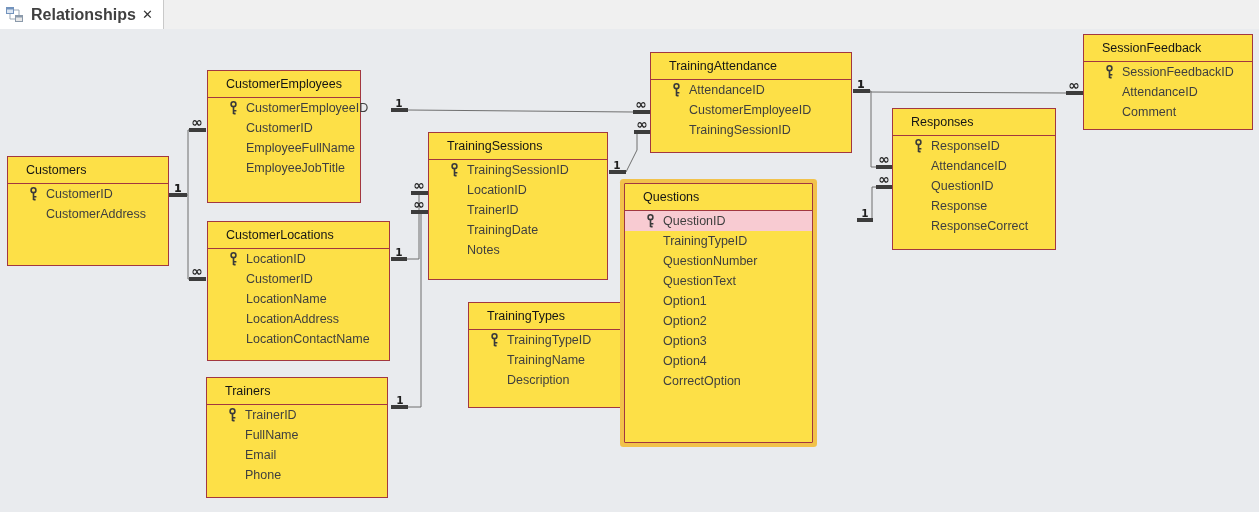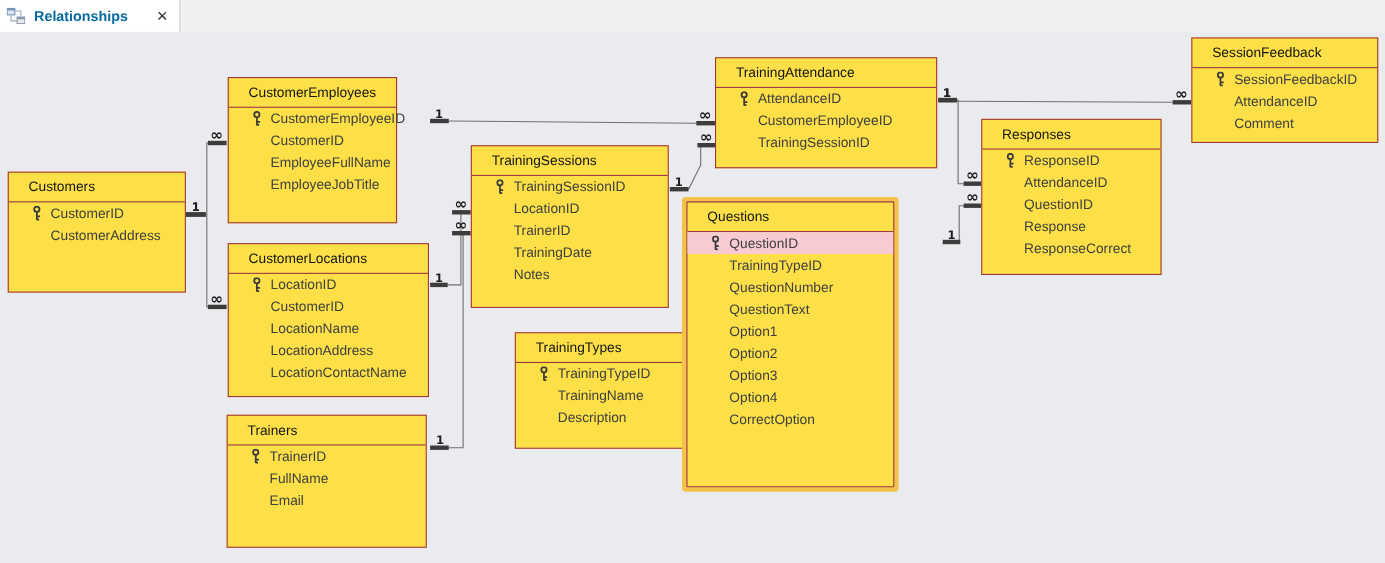--- a/index.html
+++ b/index.html
@@ -4,21 +4,21 @@
 <style>
   * { margin:0; padding:0; box-sizing:border-box; }
   html,body { width:1259px; height:512px; overflow:hidden; }
   body { background:#e9ebee; font-family:"Liberation Sans",sans-serif; position:relative; }
 
   
   .tabbar { position:absolute; left:0; top:0; width:1259px; height:29px; background:#f0f0f0; }
   .tab { position:absolute; left:0; top:0; height:29px; width:164px; background:#ffffff;
          border-right:1px solid #c9c9c9; display:flex; align-items:center; padding:0 10px 0 6px; }
   .tab-icon { width:17px; height:15px; margin-right:8px; flex:0 0 auto; }
-  .tab-label { font-size:13px; font-weight:bold; color:#0369a1; flex:1; }
+  .tab-label { font-size:16px; font-weight:bold; color:#404040; flex:1; }
   .tab-close { font-size:13px; color:#333; margin-left:6px; cursor:default; line-height:1; }
 
   
   #canvas { position:absolute; left:0; top:0; width:1259px; height:512px; }
 
   .tbl { position:absolute; background:#fde047; border:1px solid #a23740; }
   .tbl.selected { box-shadow:0 0 0 4px #f2c24a; border-radius:1px; }
   .tbl-title { height:27px; line-height:27px; padding-left:18px; font-size:12.5px;
                color:#151515; border-bottom:1px solid #a23740; white-space:nowrap; }
   .fld { position:relative; height:20px; line-height:20px; padding-left:38px;
@@ -120,20 +120,21 @@
       <div class="fld"><span>LocationContactName</span></div>
     </div>
     <div class="tbl" style="left: 206px; top: 377px; width: 182px; height: 121px;">
       <div class="tbl-title">Trainers</div>
       <div class="fld"><span class="keyicon"><svg viewBox="0 0 9 14" width="9" height="14">
             <circle cx="4.5" cy="3.2" r="2.4" fill="none" stroke="#3a3a3a" stroke-width="1.6"></circle>
             <path d="M4.5 5.6 V13 M4.5 9.8 H7.4 M4.5 12.6 H6.6" fill="none" stroke="#3a3a3a" stroke-width="1.6"></path>
           </svg></span><span>TrainerID</span></div>
       <div class="fld"><span>FullName</span></div>
       <div class="fld"><span>Email</span></div>
+      <div class="fld"><span>Phone</span></div>
     </div>
     <div class="tbl" style="left: 428px; top: 132px; width: 180px; height: 148px;">
       <div class="tbl-title">TrainingSessions</div>
       <div class="fld"><span class="keyicon"><svg viewBox="0 0 9 14" width="9" height="14">
             <circle cx="4.5" cy="3.2" r="2.4" fill="none" stroke="#3a3a3a" stroke-width="1.6"></circle>
             <path d="M4.5 5.6 V13 M4.5 9.8 H7.4 M4.5 12.6 H6.6" fill="none" stroke="#3a3a3a" stroke-width="1.6"></path>
           </svg></span><span>TrainingSessionID</span></div>
       <div class="fld"><span>LocationID</span></div>
       <div class="fld"><span>TrainerID</span></div>
       <div class="fld"><span>TrainingDate</span></div>

